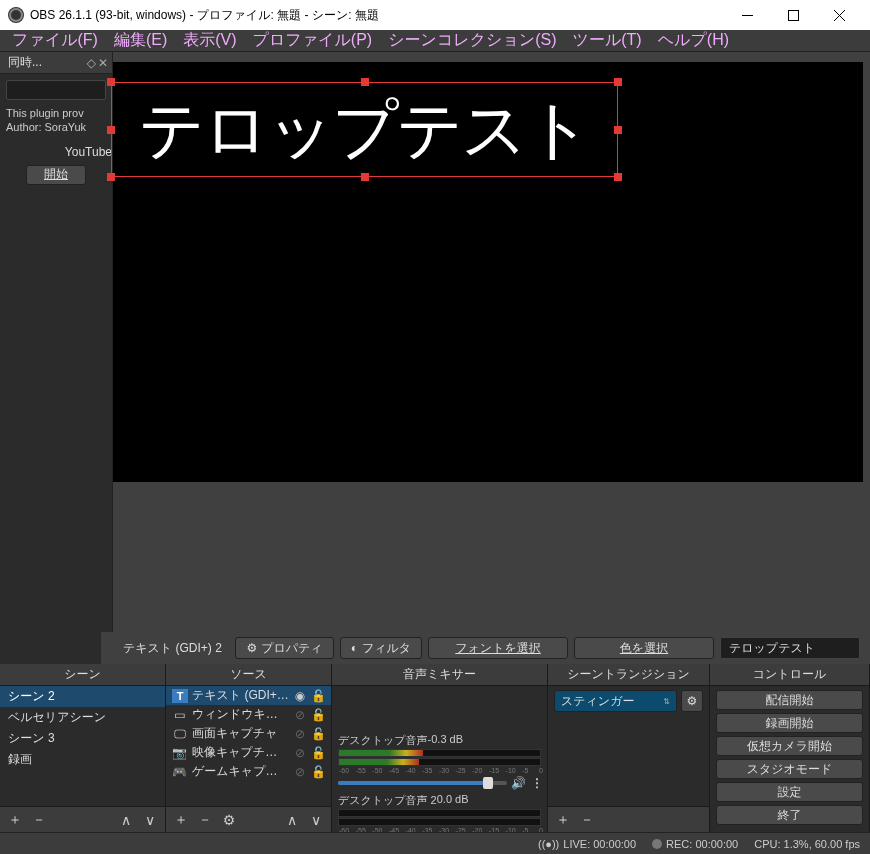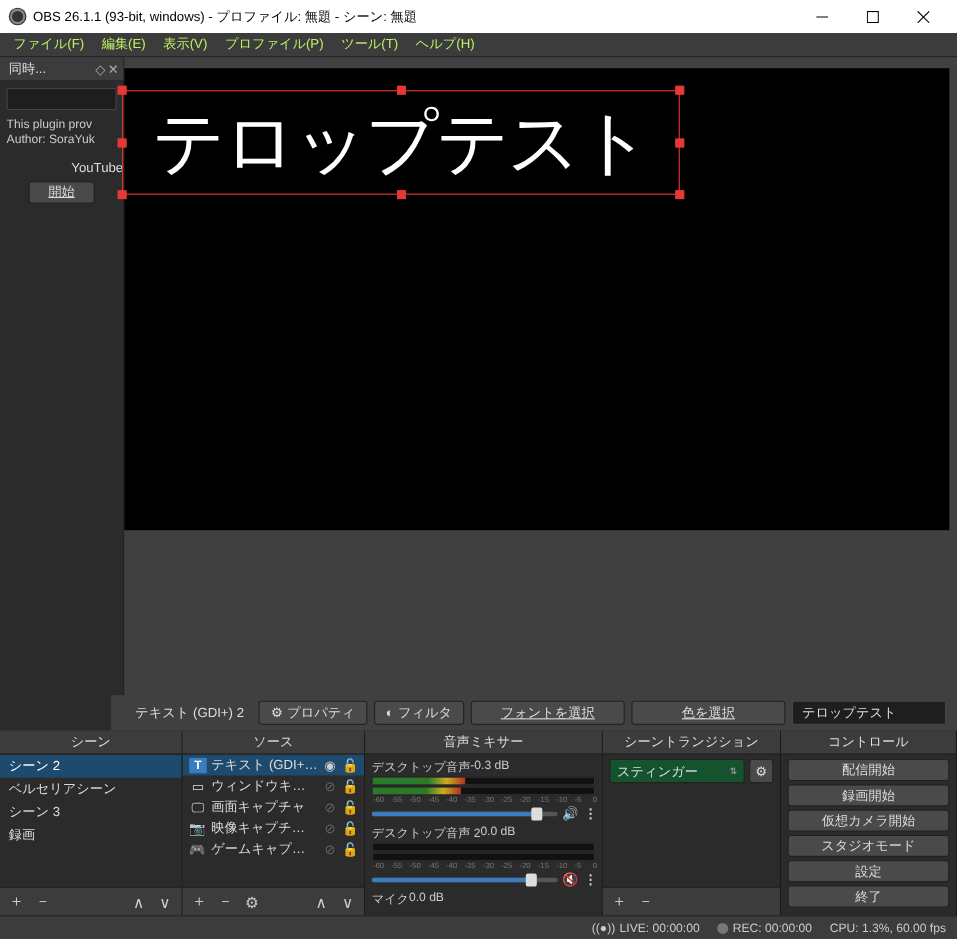--- a/index.html
+++ b/index.html
@@ -8,21 +8,21 @@
 
 .titlebar { height: 30px; background: #fff; display: flex; align-items: center; padding: 0 8px; color: #000; }
 .titlebar .obs-logo { width: 16px; height: 16px; border-radius: 50%; background: #333; margin-right: 6px; display: flex; align-items:center; justify-content:center; }
 .titlebar .obs-logo::after { content:""; width:10px; height:10px; border-radius:50%; border:2px solid #888; }
 .titlebar .title-text { flex: 1; font-size: 12px; }
 .winbtn { width: 46px; height: 30px; display: flex; align-items: center; justify-content: center; color: #000; }
 .winbtn svg { width: 11px; height: 11px; }
 
 
 .menubar { height: 22px; background: #3c3c3c; display: flex; align-items: center; padding: 0 4px; gap: 0; border-bottom: 1px solid #222; }
-.menubar .menu-item { padding: 3px 8px; font-size: 12px; color: #bef264; }
+.menubar .menu-item { padding: 3px 8px; font-size: 16px; color: #f0abfc; }
 
 
 .main-row { display: flex; height: 612px; }
 
 
 .left-dock { width: 113px; background: #2b2b2b; border-right: 1px solid #222; }
 .dock-tab { height: 22px; background: #3c3c3c; display: flex; align-items: center; padding-left: 8px; font-size: 12px; border-bottom: 1px solid #222; }
 .dock-tab .tab-label { flex: 1; overflow: hidden; white-space: nowrap; text-overflow: ellipsis; }
 .dock-tab .icons { display: flex; gap: 2px; padding-right: 4px; color: #aaa; }
 .dock-tab .icons span { cursor: pointer; }
@@ -61,39 +61,39 @@
 .scenes .item.sel { background: #1e4a6e; color: #fff; }
 
 .sources { width: 166px; }
 .src-item { display: flex; align-items: center; gap: 4px; padding: 1px 6px; font-size: 12px; color: #ddd; position: relative; }
 .src-item.sel { background: #1e4a6e; }
 .src-item .icon { width: 16px; height: 14px; display:flex; align-items:center; justify-content:center; }
 .src-item .name { flex:1; white-space:nowrap; overflow:hidden; text-overflow:ellipsis; }
 .src-item .eye { width: 14px; text-align:center; color:#ccc; }
 .src-item .lock { width: 14px; text-align:center; color:#888; }
 
-.mixer { width: 216px; }
+.mixer { width: 216px; gap: 43px; }
 .mixer-body { padding: 4px 6px; }
 .mix-row { margin-bottom: 2px; }
 .mix-top { display: flex; font-size: 11px; color: #ccc; }
 .meter-wrap { height: 8px; background: #111; border: 1px solid #333; position: relative; margin: 1px 0; }
 .meter-bar { position: absolute; left:0; top:0; bottom:0; width: 40%; background: linear-gradient(to right, #2a7a2a 0%, #2a7a2a 60%, #c8b020 80%, #b03020 100%); }
 .ticks { height: 8px; display:flex; justify-content:space-between; font-size:7px; color:#777; padding: 0 1px; }
 .ticks span { width: 1px; }
 .slider-row { display: flex; align-items: center; gap: 4px; height: 16px; }
 .slider { flex:1; height: 4px; background: #555; border-radius: 2px; position: relative; }
 .slider .fill { position: absolute; left:0; top:0; bottom:0; background: #3b7cbf; border-radius: 2px; }
 .slider .thumb { position: absolute; top: -4px; width: 10px; height: 12px; background: #ddd; border-radius: 2px; }
 .sound-ic { width: 16px; color: #ccc; }
 .sound-ic.muted { color: #d04030; }
 .dots-ic { width: 10px; color: #ccc; font-weight: bold; letter-spacing: -2px; }
 
 .transitions { width: 162px; }
 .transitions .trow { display:flex; align-items:center; padding: 4px 6px; gap: 4px; }
-.combo { flex: 1; height: 22px; background: #14532d; border: 1px solid #222; border-radius: 3px; display:flex; align-items:center; padding: 0 6px; font-size:12px; justify-content: space-between; gap: 16px; }
+.combo { flex: 1; height: 22px; background: #0c4a6e; border: 1px solid #222; border-radius: 3px; display:flex; align-items:center; padding: 0 6px; font-size:12px; justify-content: space-between; gap: 16px; }
 .combo .chev { font-size: 8px; color: #aaa; }
 .gear-btn { width: 22px; height: 22px; background: #4a4a4a; border: 1px solid #222; border-radius: 3px; display:flex; align-items:center; justify-content:center; }
 
 .controls { flex: 1; width: 160px; }
 .controls .panel-body { display: flex; flex-direction: column; gap: 3px; padding: 4px 6px; }
 .ctrl-btn { height: 20px; background: #4a4a4a; border: 1px solid #222; border-radius: 3px; font-size: 12px; color: #ddd; display:flex; align-items:center; justify-content:center; }
 
 
 .statusbar { height: 22px; background: #3c3c3c; display:flex; align-items:center; justify-content:flex-end; padding: 0 10px; gap: 16px; font-size: 11px; color: #ccc; border-top: 1px solid #222; }
 .status-item { display:flex; align-items:center; gap: 4px; }
@@ -124,20 +124,21 @@
         <line x1="11" y1="0" x2="0" y2="11" stroke="#000" stroke-width="1"></line>
       </svg>
     </div>
 </div>
 
 <div class="menubar">
   <div class="menu-item">ファイル(F)</div>
   <div class="menu-item">編集(E)</div>
   <div class="menu-item">表示(V)</div>
   <div class="menu-item">プロファイル(P)</div>
+  <div class="menu-item">シーンコレクション(S)</div>
   <div class="menu-item">ツール(T)</div>
   <div class="menu-item">ヘルプ(H)</div>
 </div>
 
 <div class="main-row">
   <div class="left-dock">
     <div class="dock-tab">
       <span class="tab-label">同時...</span>
       <span class="icons">
         <span>◇</span>

